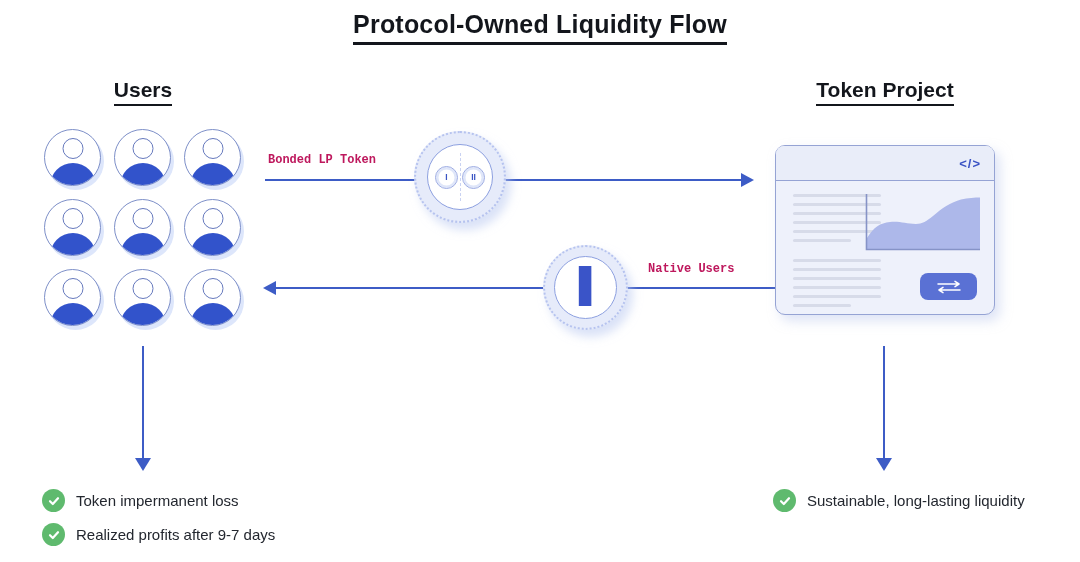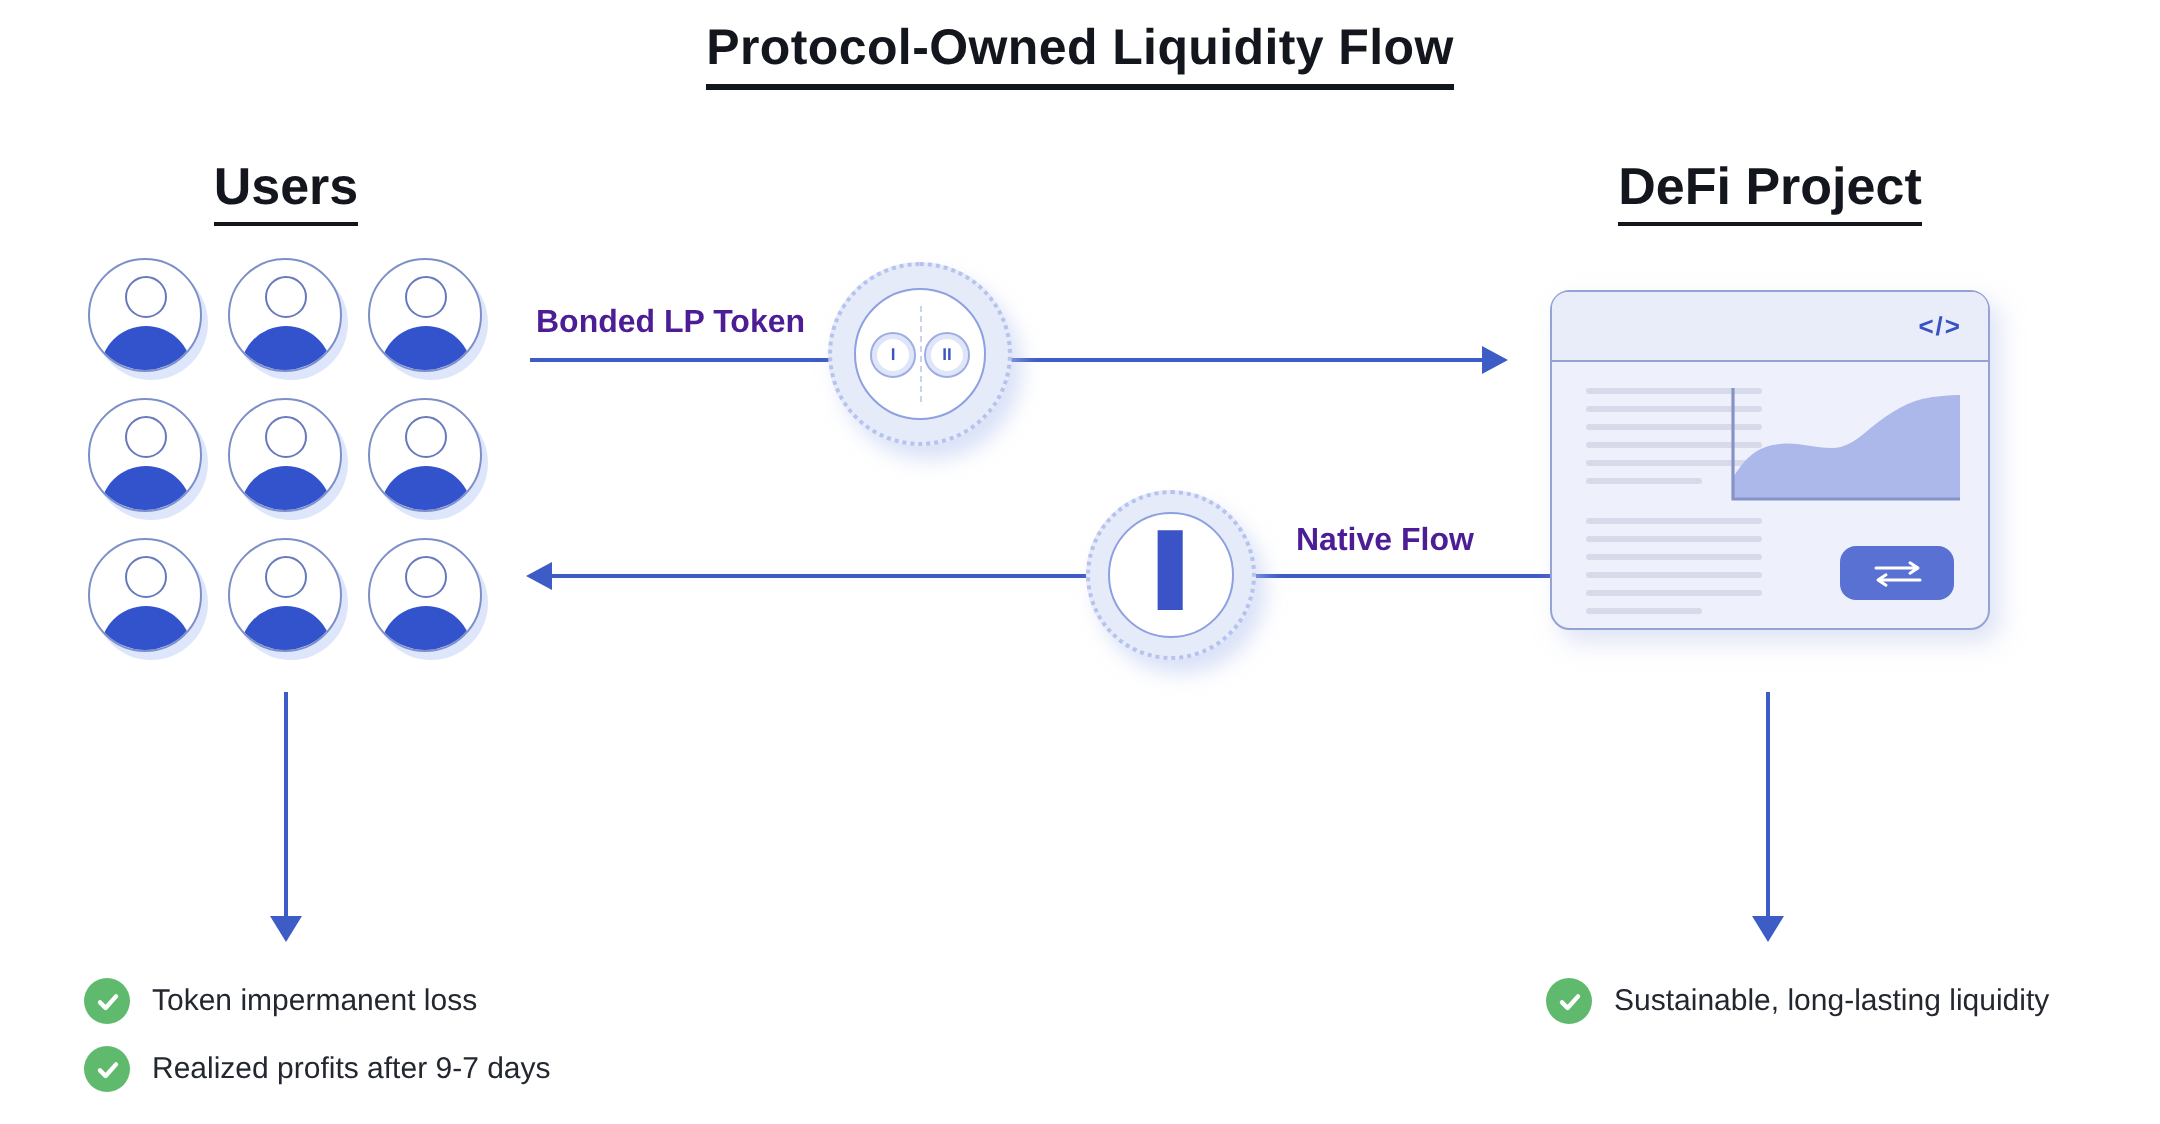--- a/index.html
+++ b/index.html
@@ -5,21 +5,21 @@
   * { margin:0; padding:0; box-sizing:border-box; }
   html,body { background:#ffffff; }
   body { font-family:"Liberation Sans", sans-serif; }
   .canvas { position:relative; width:1080px; height:562px; background:#fff; overflow:hidden; margin:0 auto; }
 
   
   .title-wrap { position:absolute; top:10px; left:0; right:0; text-align:center; }
   .title-wrap span { display:inline-block; font-size:25px; font-weight:700; color:#13161c;
     border-bottom:3px solid #13161c; padding-bottom:3px; letter-spacing:.2px; }
   .col-head { position:absolute; text-align:center; }
-  .col-head span { display:inline-block; font-size:26px; font-weight:700; color:#13161c;
+  .col-head span { display:inline-block; font-size:21px; font-weight:700; color:#13161c;
     border-bottom:2.5px solid #13161c; padding-bottom:2px; }
   .users-head { left:44px; top:78px; width:198px; }
   .project-head { left:775px; top:78px; width:220px; }
 
   
   .avatar-grid { position:absolute; left:44px; top:129px; display:grid;
     grid-template-columns:repeat(3,57px); grid-auto-rows:57px; column-gap:13px; row-gap:13px; }
   .avatar { position:relative; width:57px; height:57px; border-radius:50%; background:#fff;
     border:1px solid #7d8fc8; overflow:hidden; box-shadow:3px 4px 0 #dde6fb; }
   .avatar .head { position:absolute; top:8px; left:50%; transform:translateX(-50%);
@@ -29,21 +29,21 @@
 
   
   .hline { position:absolute; height:2px; background:#3d5cc6; }
   .vline { position:absolute; width:2px; background:#3d5cc6; }
   .arrow-right { position:absolute; width:0; height:0;
     border-top:7px solid transparent; border-bottom:7px solid transparent; border-left:13px solid #3d5cc6; }
   .arrow-left { position:absolute; width:0; height:0;
     border-top:7px solid transparent; border-bottom:7px solid transparent; border-right:13px solid #3d5cc6; }
   .arrow-down { position:absolute; width:0; height:0;
     border-left:8px solid transparent; border-right:8px solid transparent; border-top:13px solid #3d5cc6; }
-  .flow-label { position:absolute; font-size:16px; font-weight:700; color:#4c1d95; }
+  .flow-label { position:absolute; font-size:12px; font-weight:700; color:#be185d;font-family:Liberation Mono, monospace; }
 
   
   .coin { position:absolute; border-radius:50%; background:#e6ebfa; border:2px dotted #b6c3ef;
     display:flex; align-items:center; justify-content:center;
     box-shadow:5px 7px 10px rgba(187,202,240,.55); z-index:3; }
   .coin-inner { background:#fff; border:1px solid #8da0e0; border-radius:50%; position:relative;
     display:flex; align-items:center; justify-content:center; }
   .lp-coin { left:414px; top:131px; width:92px; height:92px; }
   .lp-coin .coin-inner { width:66px; height:66px; padding:0 7px; justify-content:space-between; }
   .lp-divider { position:absolute; left:50%; top:8px; bottom:8px; width:0; border-left:1px dashed #c9d2f2; }
@@ -87,21 +87,21 @@
 <div class="canvas">
 
   <div class="title-wrap">
     <span>Protocol-Owned Liquidity Flow</span>
   </div>
 
   <div class="col-head users-head">
     <span>Users</span>
   </div>
   <div class="col-head project-head">
-    <span>DeFi Project</span>
+    <span>Token Project</span>
   </div>
 
   <div class="avatar-grid">
     <div class="avatar">
         <div class="head"></div>
         <div class="bodyshape"></div>
       </div>
     <div class="avatar">
         <div class="head"></div>
         <div class="bodyshape"></div>
@@ -143,21 +143,21 @@
   <div class="coin lp-coin">
     <div class="coin-inner">
       <div class="lp-divider"></div>
       <div class="mini-coin">I</div>
       <div class="mini-coin">II</div>
     </div>
   </div>
 
   <div class="hline" style="left:276px; top:287px; width:499px;"></div>
   <div class="arrow-left" style="left:263px; top:281px;"></div>
-  <div class="flow-label" style="left:648px; top:262px;">Native Flow</div>
+  <div class="flow-label" style="left:648px; top:262px;">Native Users</div>
 
   <div class="coin native-coin">
     <div class="coin-inner">
       <span class="native-mark">I</span>
     </div>
   </div>
 
   <div class="window">
     <div class="window-header">
       <span class="code-icon">&lt;/&gt;</span>

